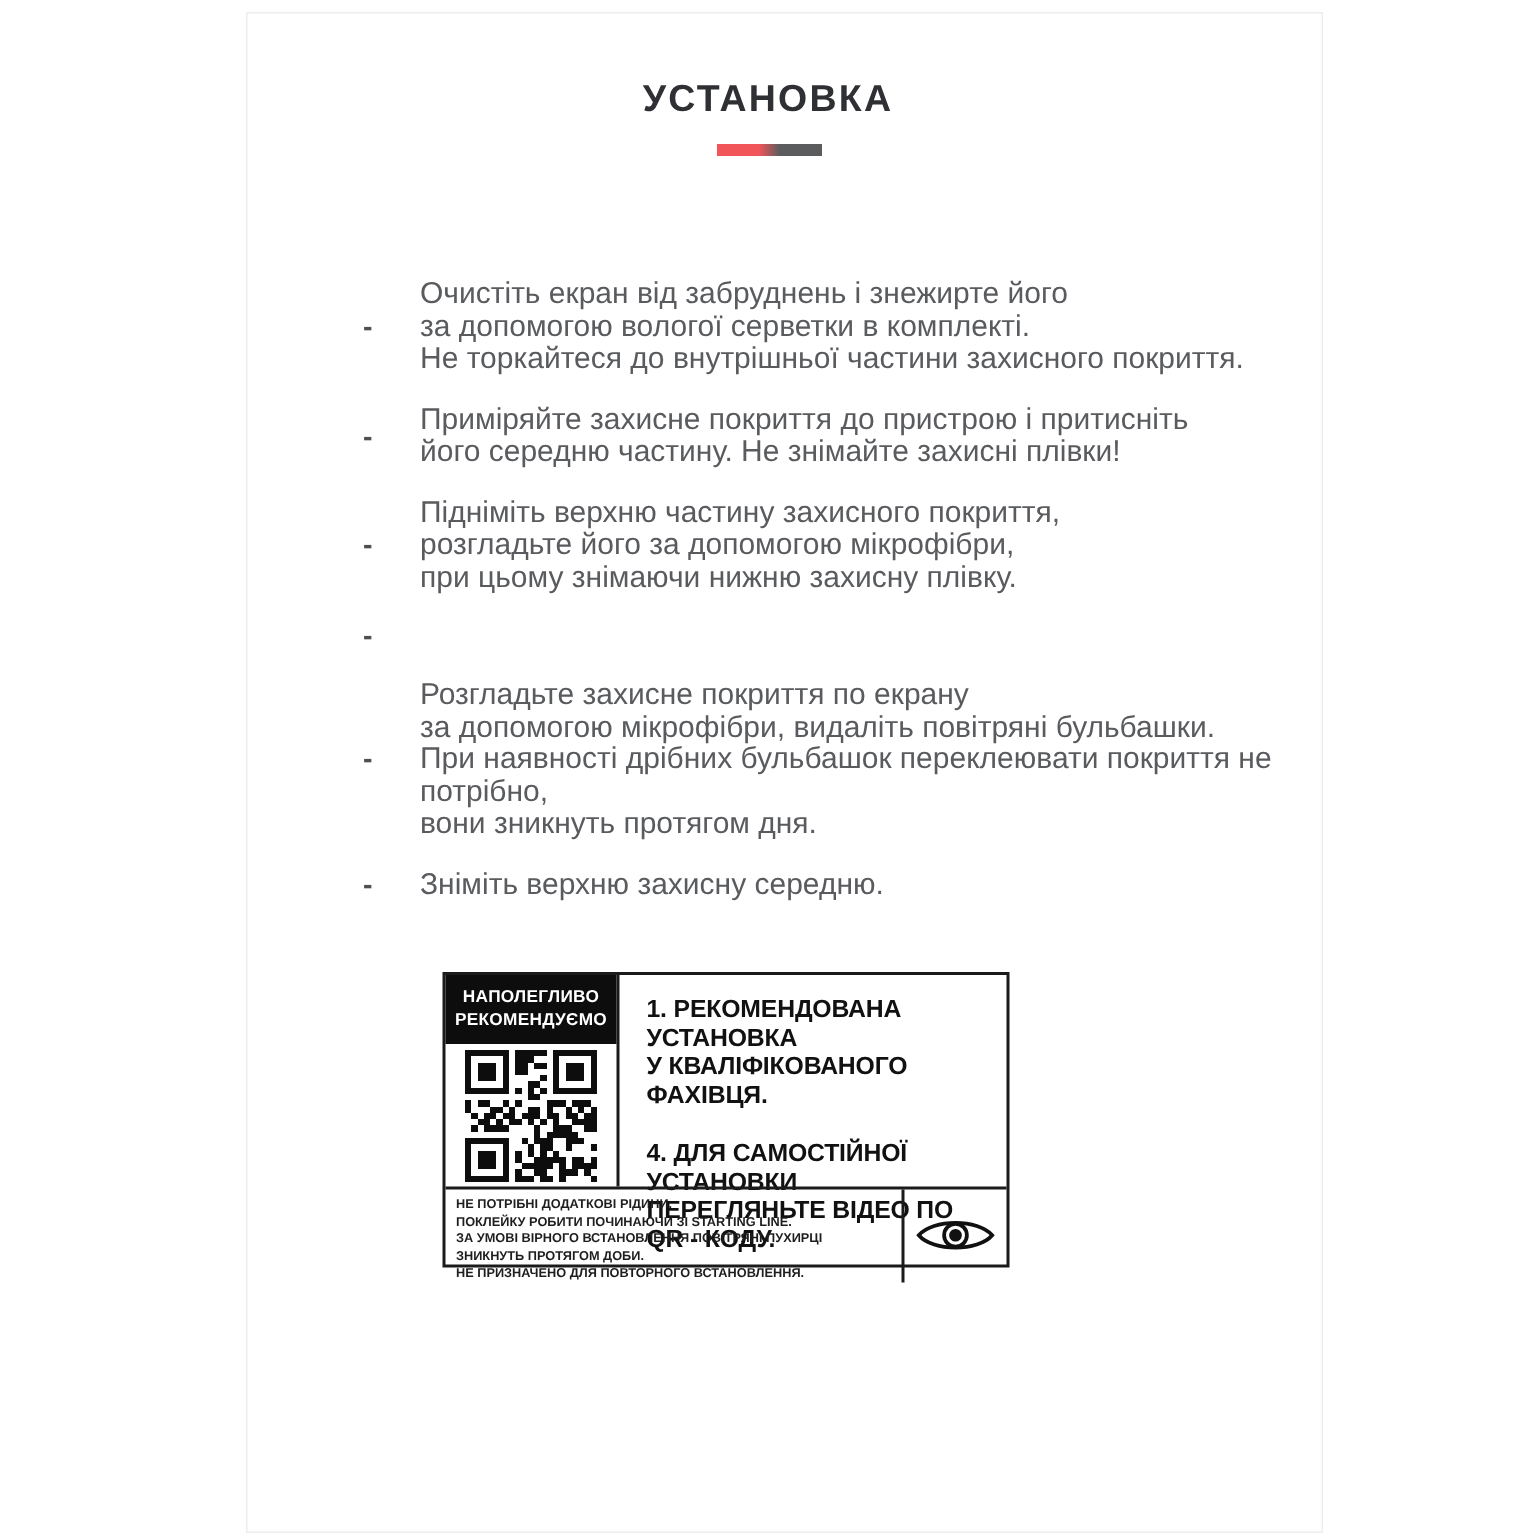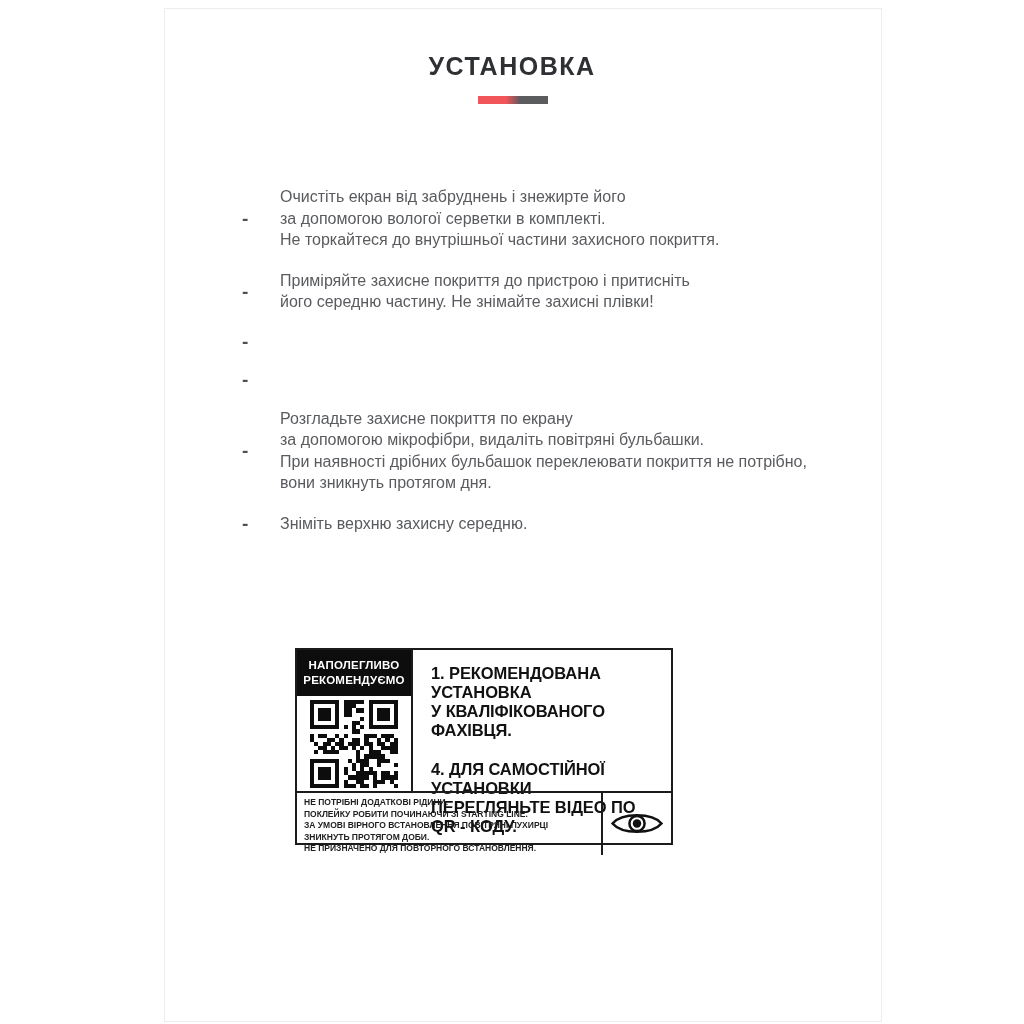--- a/index.html
+++ b/index.html
@@ -8,21 +8,21 @@
   .page-frame{position:absolute;left:164px;top:8px;width:716px;height:1012px;
               border:1px solid #ededed;background:#ffffff;}
   .title{position:absolute;left:0;top:52px;width:1024px;margin:0;text-align:center;
          font-size:25px;font-weight:700;letter-spacing:1.5px;color:#2f3033;}
   .title-divider{position:absolute;left:478px;top:96px;width:70px;height:8px;
          background:linear-gradient(90deg,var(--accent-red) 0%,var(--accent-red) 40%,
                     var(--accent-gray) 60%,var(--accent-gray) 100%);}
   .instructions{position:absolute;left:242px;top:186px;width:630px;}
   .item{display:flex;align-items:center;margin-bottom:19px;}
   .dash{flex:0 0 10px;margin-right:28px;font-size:19px;font-weight:700;color:#4d4f52;line-height:1;}
-  .itext{font-size:16px;line-height:21.5px;color:#595b5e;white-space:pre-line;}
+  .itext{font-size:20px;line-height:21.5px;color:#595b5e;white-space:pre-line;}
   .rec-box{position:absolute;left:295px;top:648px;width:378px;height:197px;
            border:2px solid #1b1b1b;background:#fff;display:flex;flex-direction:column;box-sizing:border-box;}
   .row1{display:flex;height:141px;flex:0 0 141px;}
   .cell-left{flex:0 0 114px;width:114px;border-right:2px solid #1b1b1b;display:flex;flex-direction:column;}
   .rec-header{height:46px;background:#0d0d0d;color:#ffffff;display:flex;align-items:center;justify-content:center;
               text-align:center;font-size:11.5px;font-weight:700;line-height:1.3;letter-spacing:.2px;white-space:pre-line;}
   .qr-wrap{flex:1;display:flex;align-items:center;justify-content:center;}
   .qr{width:88px;height:88px;}
   .cell-right{flex:1;padding:14px 8px 0 18px;}
   .cell-right p{margin:0 0 20px 0;font-size:16.5px;font-weight:700;color:#111;line-height:19px;
@@ -49,20 +49,23 @@
 за допомогою вологої серветки в комплекті.
 Не торкайтеся до внутрішньої частини захисного покриття.</div>
     </div>
     <div class="item">
       <span class="dash">-</span>
       <div class="itext">Приміряйте захисне покриття до пристрою і притисніть
 його середню частину. Не знімайте захисні плівки!</div>
     </div>
     <div class="item">
       <span class="dash">-</span>
+      <div class="itext">Підніміть верхню частину захисного покриття,
+розгладьте його за допомогою мікрофібри,
+при цьому знімаючи нижню захисну плівку.</div>
     </div>
     <div class="item">
       <span class="dash">-</span>
     </div>
     <div class="item">
       <span class="dash">-</span>
       <div class="itext">Розгладьте захисне покриття по екрану
 за допомогою мікрофібри, видаліть повітряні бульбашки.
 При наявності дрібних бульбашок переклеювати покриття не потрібно,
 вони зникнуть протягом дня.</div>

